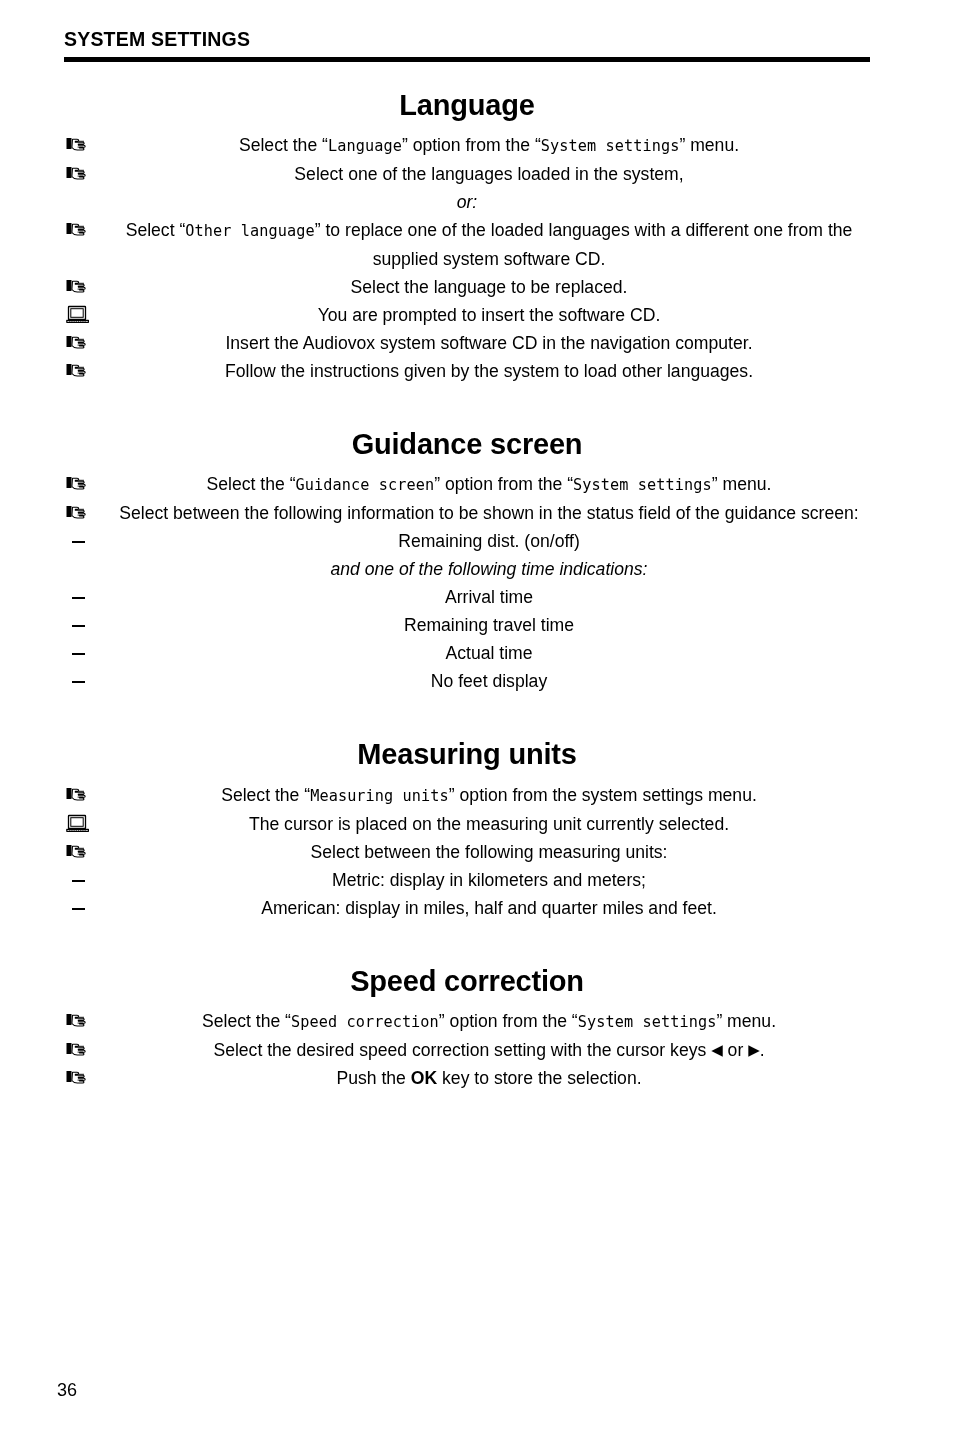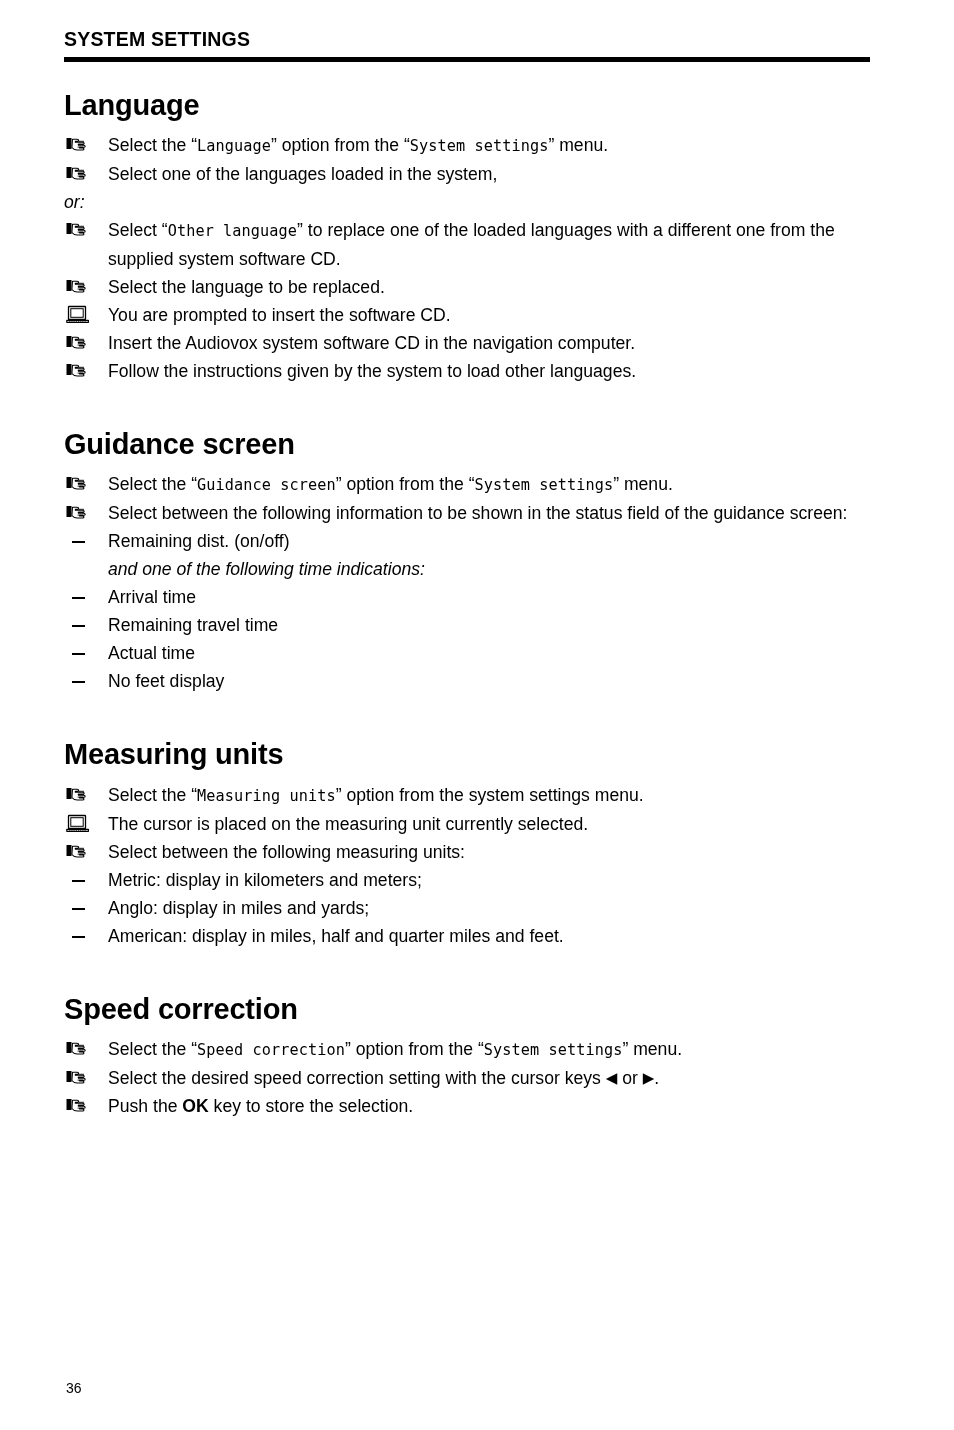--- a/index.html
+++ b/index.html
@@ -48,20 +48,21 @@
   
   h2.section-title {
     font-size: 29px;
     font-weight: bold;
     line-height: 1.05;
     margin: 0 0 11px 0;
     letter-spacing: -0.2px;
   }
   .section {
     margin-bottom: 0;
+    text-align: center;
   }
   .section + .section {
     margin-top: 44px;
   }
 
   
   .row {
     display: flex;
     align-items: flex-start;
     font-size: 17.6px;
@@ -124,23 +125,23 @@
   .arrow {
     font-size: 15px;
     line-height: 1;
     display: inline-block;
     vertical-align: 1px;
   }
 
   
   .page-number {
     position: absolute;
-    left: 66px;
+    left: 57px;
     top: 1381px;
-    font-size: 14px;
+    font-size: 18px;
     line-height: 1;
   }
 </style>
 </head>
 <body>
 
 <div class="page">
   <div class="content">
 
     <div class="running-head">SYSTEM SETTINGS</div>
@@ -342,24 +343,20 @@
               </span>
             </span>
             <span class="row-text"><span>Select between the following measuring units:</span></span>
           </div>
           <div class="row">
             <span class="dash-marker"></span>
             <span class="row-text"><span>Metric: display in kilometers and meters;</span></span>
           </div>
           <div class="row">
             <span class="dash-marker"></span>
-            <span class="row-text"><span>Anglo: display in miles and yards;</span></span>
-          </div>
-          <div class="row">
-            <span class="dash-marker"></span>
             <span class="row-text"><span>American: display in miles, half and quarter miles and feet.</span></span>
           </div>
         </div>
         <div class="section">
           <h2 class="section-title">Speed correction</h2>
           <div class="row">
             <span class="marker">
               <span class="icon-hand">
                 <svg width="26" height="19" viewBox="0 0 26 19" xmlns="http://www.w3.org/2000/svg">
                   <rect x="0.5" y="3" width="5" height="11" fill="#000"></rect>

